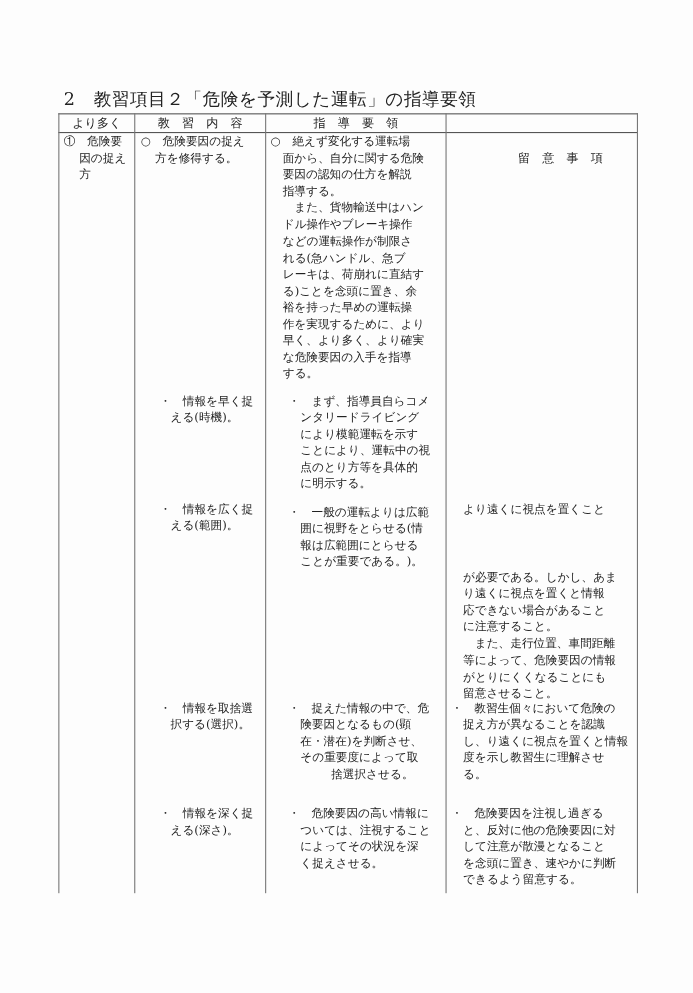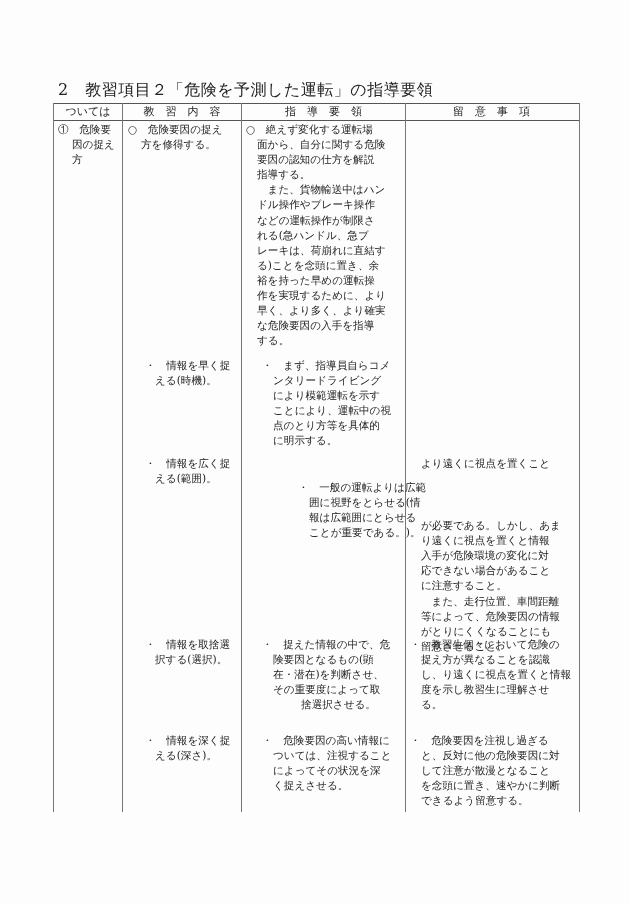--- a/index.html
+++ b/index.html
@@ -19,24 +19,24 @@
 
 <div>
   <div class="hline" style="left:53px; top:103px; width:527px;"></div>
   <div class="hline" style="left:53px; top:120px; width:527px;"></div>
   <div class="vline" style="left:53px; top:103px; height:709px;"></div>
   <div class="vline" style="left:122px; top:103px; height:709px;"></div>
   <div class="vline" style="left:241px; top:103px; height:709px;"></div>
   <div class="vline" style="left:405px; top:103px; height:709px;"></div>
   <div class="vline" style="left:579px; top:103px; height:709px;"></div>
 
-  <div class="hdr" style="left:54px; width:68px;">ついては</div>
+  <div class="hdr" style="left:54px; width:68px;">より多く</div>
   <div class="hdr" style="left:123px; width:118px;">教　習　内　容</div>
   <div class="hdr" style="left:242px; width:163px;">指　導　要　領</div>
-  <div class="hdr" style="left:405px; width:173px;">留　意　事　項</div>
+  <div class="hdr" style="left:423px; width:173px;margin-top:32px;">留　意　事　項</div>
 
   <div class="cell" style="left:58px; top:122px; width:64px;">
     <p>①　危険要</p>
     <p style="padding-left:14px;">因の捉え</p>
     <p style="padding-left:14px;">方</p>
   </div>
 
   <div class="cell" style="left:128px; top:122px; width:112px;">
     <p>○　危険要因の捉え</p>
     <p style="padding-left:13px;">方を修得する。</p>
@@ -69,31 +69,30 @@
     <p style="padding-left:11px;">により模範運転を示す</p>
     <p style="padding-left:11px;">ことにより、運転中の視</p>
     <p style="padding-left:11px;">点のとり方等を具体的</p>
     <p style="padding-left:11px;">に明示する。</p>
   </div>
 
   <div class="cell" style="left:145px; top:456px; width:95px;">
     <p>・　情報を広く捉</p>
     <p style="padding-left:10px;">える(範囲)。</p>
   </div>
-  <div class="cell" style="left:262px; top:480px; width:142px;margin-left:36px;">
+  <div class="cell" style="left:262px; top:459px; width:142px;">
     <p>・　一般の運転よりは広範</p>
     <p style="padding-left:11px;">囲に視野をとらせる(情</p>
     <p style="padding-left:11px;">報は広範囲にとらせる</p>
     <p style="padding-left:11px;">ことが重要である。)。</p>
   </div>
   <div class="cell" style="left:410px; top:456px; width:168px;">
     <p style="padding-left:11px;">より遠くに視点を置くこと</p>
     <p style="padding-left:11px;margin-top:47px;">が必要である。しかし、あま</p>
     <p style="padding-left:11px;">り遠くに視点を置くと情報</p>
-    <p style="padding-left:11px;">入手が危険環境の変化に対</p>
     <p style="padding-left:11px;">応できない場合があること</p>
     <p style="padding-left:11px;">に注意すること。</p>
     <p style="padding-left:11px;">　また、走行位置、車間距離</p>
     <p style="padding-left:11px;">等によって、危険要因の情報</p>
     <p style="padding-left:11px;">がとりにくくなることにも</p>
     <p style="padding-left:11px;">留意させること。</p>
   </div>
 
   <div class="cell" style="left:145px; top:637px; width:95px;">
     <p>・　情報を取捨選</p>

